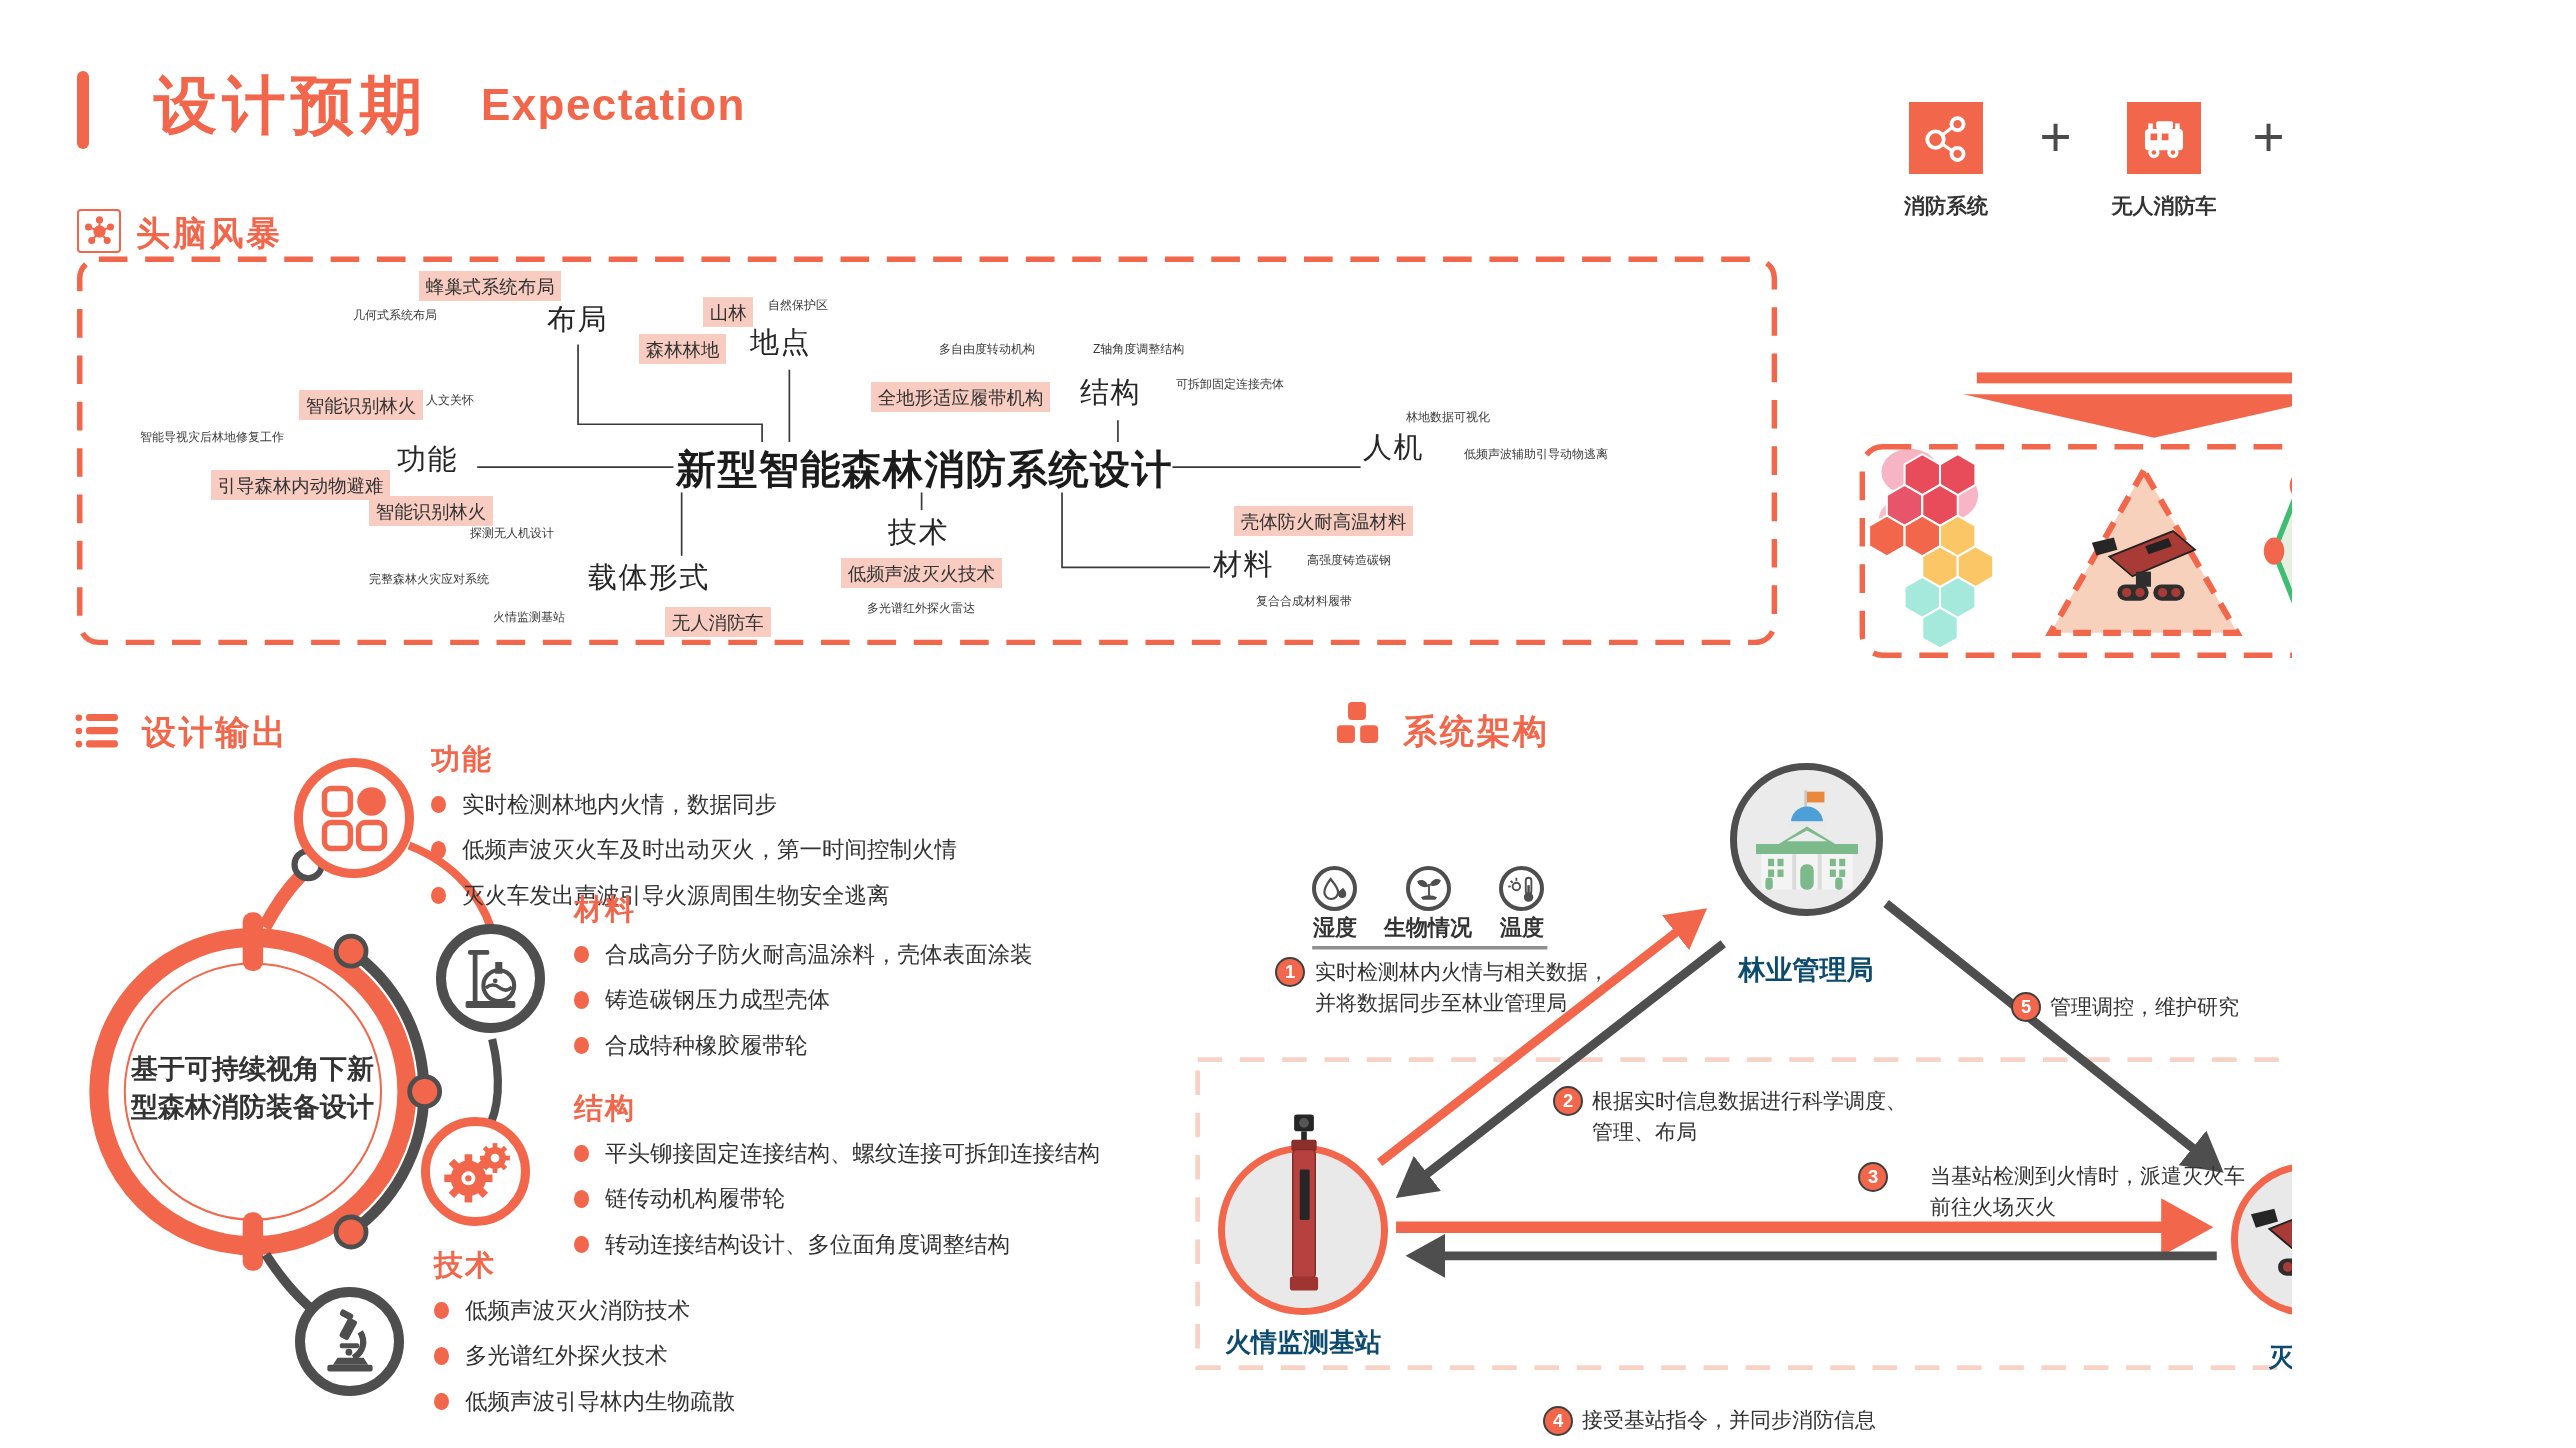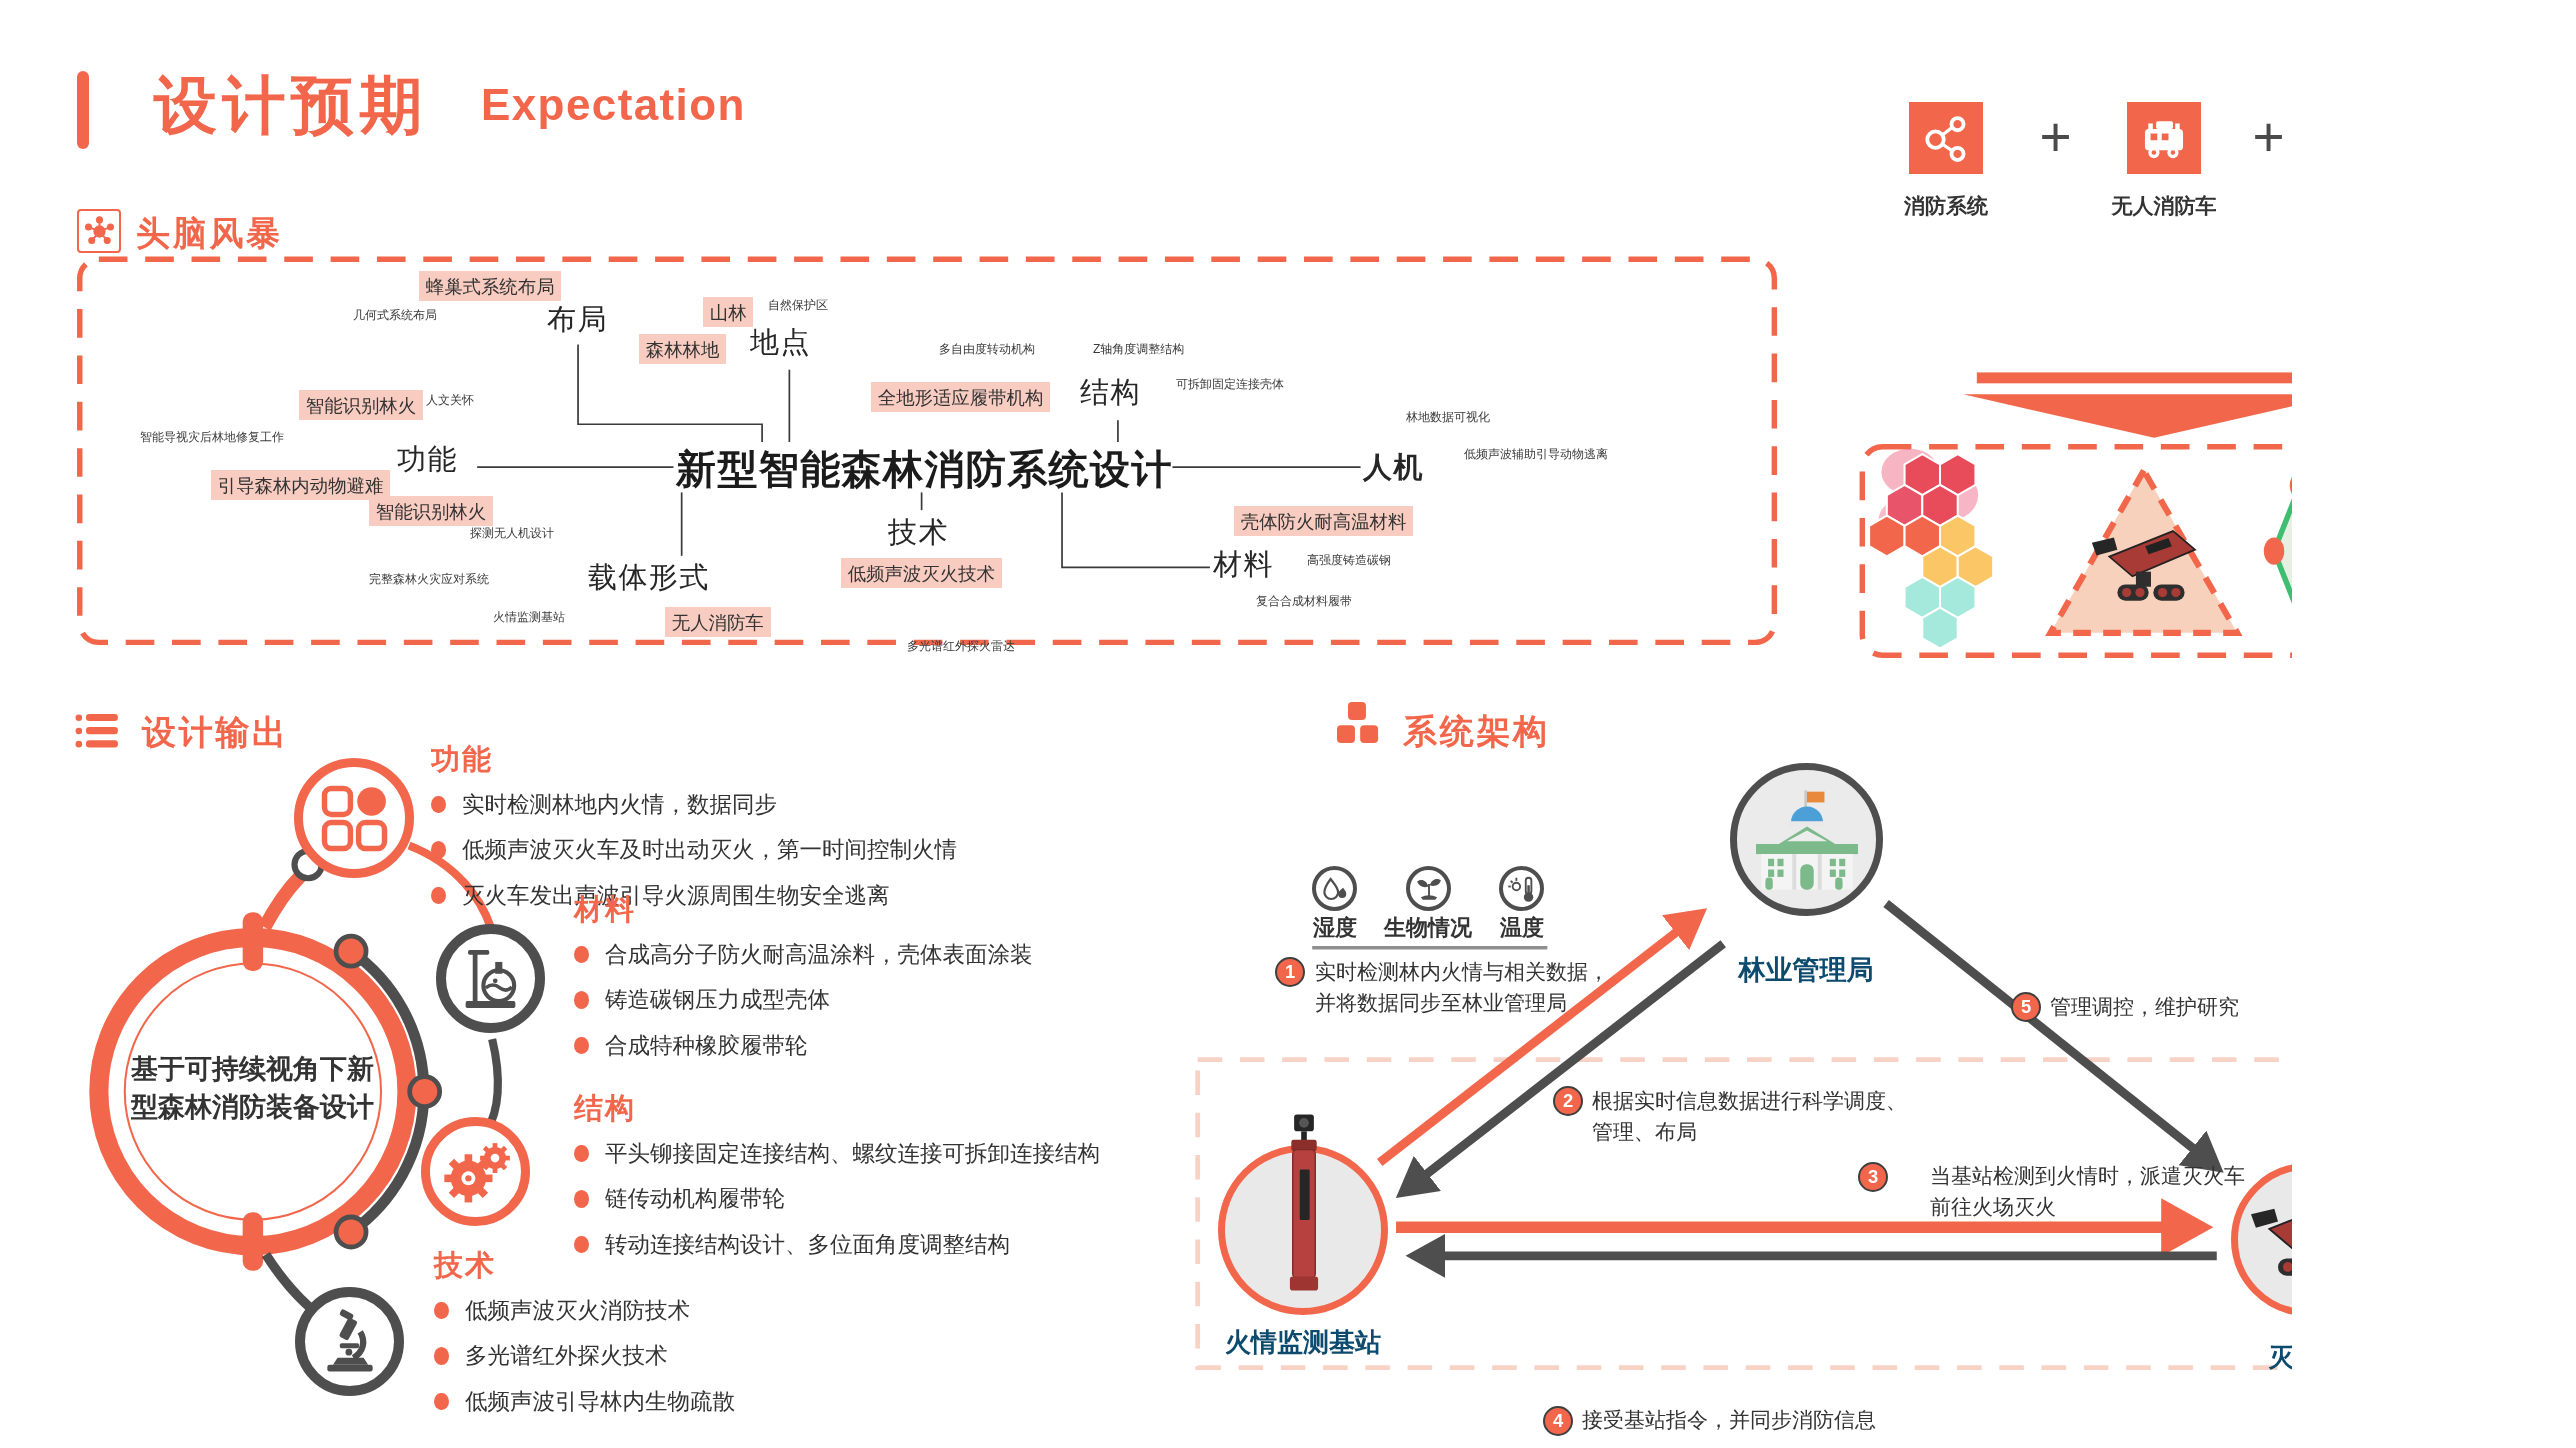--- a/index.html
+++ b/index.html
@@ -230,29 +230,29 @@
       <span class="mm-node mm-tag" style="left: 871px; top: 382px;">全地形适应履带机构</span>
       <span class="mm-node mm-branch" style="left: 1080px; top: 373px;">结构</span>
       <span class="mm-node mm-plain" style="left: 1176px; top: 376px;">可拆卸固定连接壳体</span>
       <span class="mm-node mm-tag" style="left: 299px; top: 390px;">智能识别林火</span>
       <span class="mm-node mm-plain" style="left: 426px; top: 392px;">人文关怀</span>
       <span class="mm-node mm-plain" style="left: 140px; top: 429px;">智能导视灾后林地修复工作</span>
       <span class="mm-node mm-branch" style="left: 397px; top: 440px;">功能</span>
       <span class="mm-node mm-tag" style="left: 211px; top: 470px;">引导森林内动物避难</span>
       <span class="mm-node mm-tag" style="left: 369px; top: 496px;">智能识别林火</span>
       <span class="mm-node mm-plain" style="left: 1406px; top: 409px;">林地数据可视化</span>
-      <span class="mm-node mm-branch" style="left: 1363px; top: 448px; font-weight: bold;">人机</span>
+      <span class="mm-node mm-branch" style="left: 1363px; top: 428px;">人机</span>
       <span class="mm-node mm-plain" style="left: 1464px; top: 446px;">低频声波辅助引导动物逃离</span>
       <span class="mm-node mm-tag" style="left: 1234px; top: 506px;">壳体防火耐高温材料</span>
       <span class="mm-node mm-branch" style="left: 1213px; top: 545px;">材料</span>
       <span class="mm-node mm-plain" style="left: 1307px; top: 552px;">高强度铸造碳钢</span>
       <span class="mm-node mm-plain" style="left: 1256px; top: 593px;">复合合成材料履带</span>
       <span class="mm-node mm-branch" style="left: 888px; top: 513px;">技术</span>
       <span class="mm-node mm-tag" style="left: 841px; top: 558px;">低频声波灭火技术</span>
-      <span class="mm-node mm-plain" style="left: 907px; top: 600px; margin-top: 38px;">多光谱红外探火雷达</span>
+      <span class="mm-node mm-plain" style="left: 867px; top: 600px;">多光谱红外探火雷达</span>
       <span class="mm-node mm-plain" style="left: 470px; top: 525px;">探测无人机设计</span>
       <span class="mm-node mm-branch" style="left: 588px; top: 558px;">载体形式</span>
       <span class="mm-node mm-plain" style="left: 369px; top: 571px;">完整森林火灾应对系统</span>
       <span class="mm-node mm-plain" style="left: 493px; top: 609px;">火情监测基站</span>
       <span class="mm-node mm-tag" style="left: 665px; top: 607px;">无人消防车</span>
     </div>
   <div class="abs mm-center">新型智能森林消防系统设计</div>
 
   <div class="abs trio-sq" style="left:1909px;top:102px;">
     <svg width="55" height="55" viewBox="0 0 100 100" fill="none" stroke="#fff">

